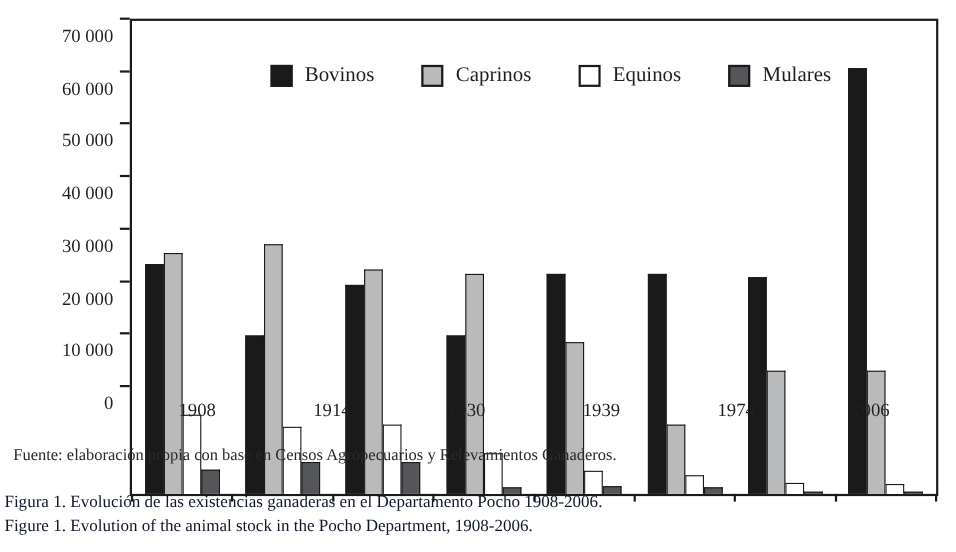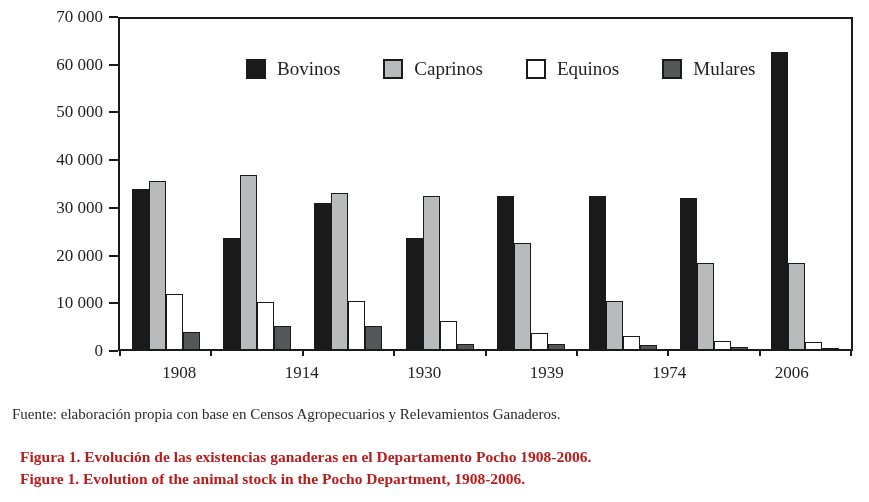--- a/index.html
+++ b/index.html
@@ -6,31 +6,31 @@
   .page{
     position:relative;
     width:869px;height:502px;
     background:#ffffff;
     font-family:"Liberation Serif", serif;
     color:#1f1f1f;
     overflow:hidden;
   }
   .chart{position:absolute;left:0;top:0;width:869px;height:400px;}
   .plot{
-    position:absolute;left:118px;top:17px;width:735px;height:334px;
+    position:absolute;left:118px;top:17px;width:735px;height:434px;
     border:2px solid #1a1a1a;
     box-sizing:border-box;
     background:#fff;
   }
   
   .y-axis{position:absolute;left:0;top:17px;width:118px;height:334px;}
   .y-tick{position:absolute;right:0;width:9px;height:2px;background:#1a1a1a;}
   .y-label{
     position:absolute;right:15px;width:95px;height:20px;line-height:20px;
-    text-align:right;font-size:17px;color:#1f1f1f;white-space:nowrap;
+    text-align:right;font-size:17px;color:#1f1f1f;white-space:nowrap;margin-top:16px;
   }
   
   .legend{
     position:absolute;left:126px;top:39px;
     display:flex;align-items:center;gap:43px;
   }
   .legend-item{display:flex;align-items:center;gap:11px;}
   .legend-swatch{
     width:20px;height:20px;border:2px solid #1a1a1a;box-sizing:border-box;
     flex:0 0 auto;
@@ -49,21 +49,21 @@
   .x-labels{
     position:absolute;left:118px;top:360px;width:735px;height:26px;
     display:flex;
   }
   .x-label{flex:1 1 0;text-align:center;font-size:17px;line-height:26px;color:#1f1f1f;}
   
   .source{
     position:absolute;left:12px;top:406px;margin:0;
     font-size:15px;color:#2a2a2a;font-family:Liberation Serif, serif;
   }
-  .caption{position:absolute;left:20px;margin:0;font-size:15.5px;font-weight:bold;color:#b91c1c;}
+  .caption{position:absolute;left:4px;margin:0;font-size:15.5px;font-weight:normal;color:#0f172a;}
   .caption-es{top:448px;}
   .caption-en{top:470px;}
 </style>
 </head>
 <body>
 
 <div class="page">
 
   <div class="chart">
     <div class="y-axis" id="y-axis">

